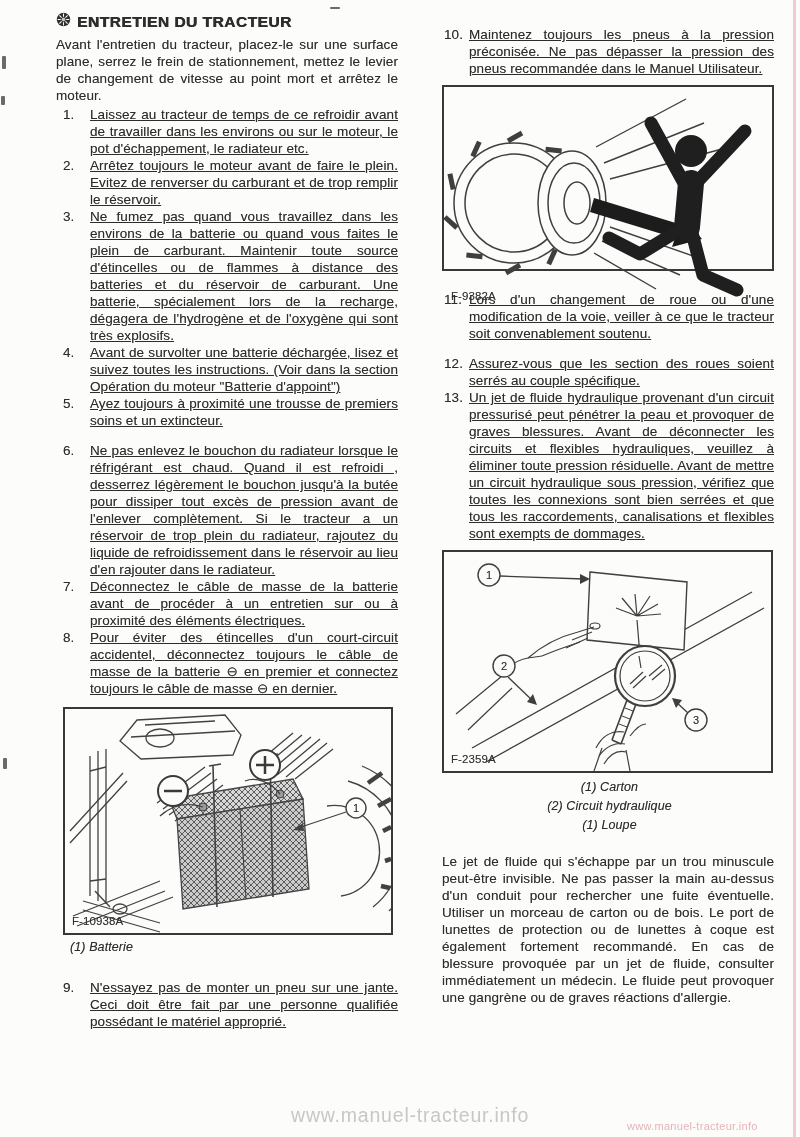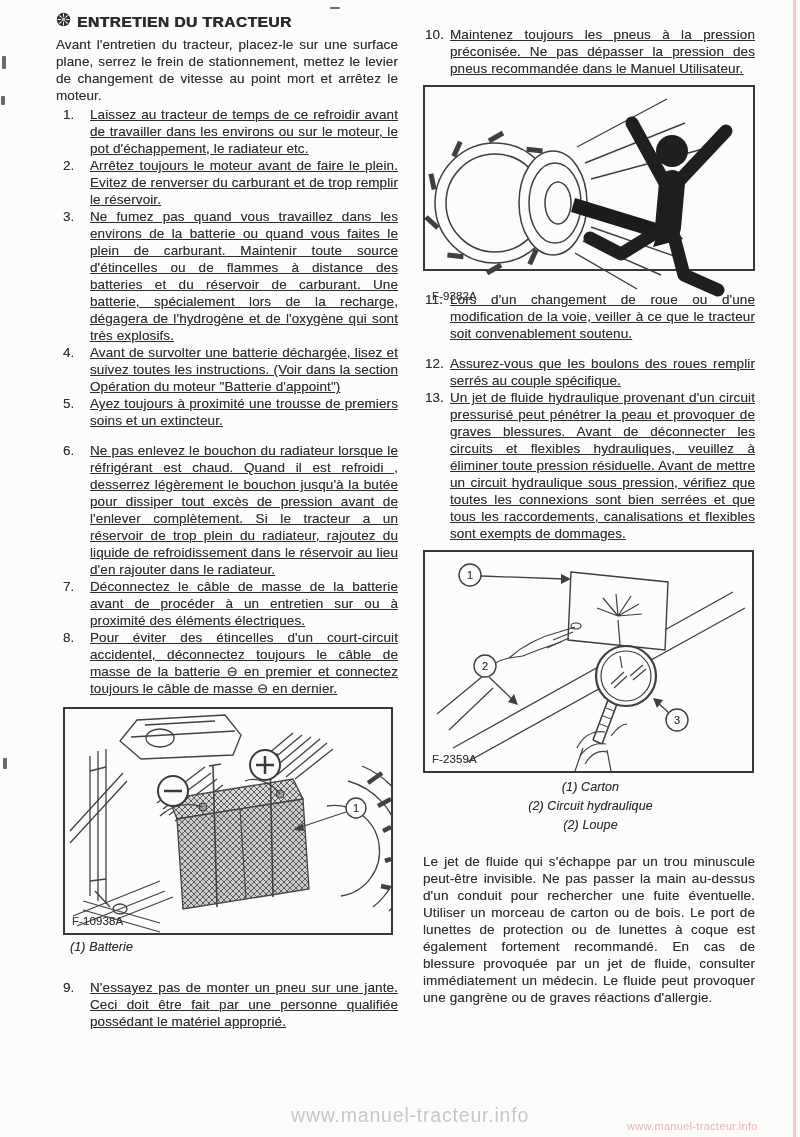--- a/index.html
+++ b/index.html
@@ -9,21 +9,21 @@
     font-family:"Liberation Sans",sans-serif;
     color:#2d2d2d;
   }
   .col{
     position:absolute;
     font-size:13.5px;line-height:17px;letter-spacing:.1px;
     text-align:justify;
     text-shadow:0 0 .6px rgba(45,45,45,.45);
   }
   .col-left{left:56px;top:12px;width:342px;}
-  .col-right{left:423px;top:26px;width:332px;}
+  .col-right{left:442px;top:26px;width:332px;}
   .sec-title{
     display:flex;align-items:center;gap:6px;
     font-size:15.5px;font-weight:700;letter-spacing:.5px;
     margin:0 0 6px 0;text-align:left;
     text-shadow:.6px 0 0 currentColor;
   }
   .intro{margin:0 0 2px 0;}
   .list{margin:0;padding:0;list-style:none;}
   .li{display:flex;}
   .li .num{flex:0 0 27px;padding-left:7px;text-align:left;}
@@ -236,21 +236,21 @@
       <text x="7" y="213" font-size="11.5">F-9382A</text>
     </svg>
   </div>
 
   <div class="li item11">
     <span class="num">11.</span>
     <span class="txt">Lors d'un changement de roue ou d'une modification de la voie, veiller à ce que le tracteur soit convenablement soutenu.</span>
   </div>
   <div class="li gap-before">
     <span class="num">12.</span>
-    <span class="txt">Assurez-vous que les boulons des roues remplir serrés au couple spécifique.</span>
+    <span class="txt">Assurez-vous que les section des roues soient serrés au couple spécifique.</span>
   </div>
   <div class="li">
     <span class="num">13.</span>
     <span class="txt">Un jet de fluide hydraulique provenant d'un circuit pressurisé peut pénétrer la peau et provoquer de graves blessures.  Avant de déconnecter les circuits et flexibles hydrauliques, veuillez à éliminer toute pression résiduelle. Avant de mettre un circuit hydraulique sous pression, vérifiez que toutes les connexions sont bien serrées et que tous les raccordements, canalisations et flexibles sont exempts de dommages.</span>
   </div>
 
   <div class="fig fig-leak">
     <svg width="327" height="219" viewBox="0 0 327 219">
       <g stroke="#3f3f3f" fill="none" stroke-width="1.3">
         <path d="M28,196 L308,40 M42,210 L320,56"></path>
@@ -300,20 +300,20 @@
         <circle cx="252" cy="168" r="11" fill="#fcfcfa" stroke="#3f3f3f" stroke-width="1.4"></circle>
         <text x="252" y="172" font-size="11" text-anchor="middle">3</text>
       </g>
       <text x="7" y="211" font-size="11.5">F-2359A</text>
     </svg>
   </div>
 
   <div class="caption-list">
     <div>(1) Carton</div>
     <div>(2) Circuit hydraulique</div>
-    <div>(2) Loupe</div>
+    <div>(1) Loupe</div>
   </div>
 
   <p class="outro">Le jet de fluide qui s'échappe par un trou minuscule peut-être invisible.  Ne pas passer la main au-dessus d'un conduit pour rechercher une fuite éventuelle. Utiliser un morceau de carton ou de bois. Le port de lunettes de protection ou de lunettes à coque est également fortement recommandé.  En cas de blessure provoquée par un jet de fluide, consulter immédiatement un médecin. Le fluide peut provoquer une gangrène ou de graves réactions d'allergie.</p>
 </div>
 
 <div class="wm-center">www.manuel-tracteur.info</div>
 <div class="wm-right">www.manuel-tracteur.info</div>
 
 </body></html>

